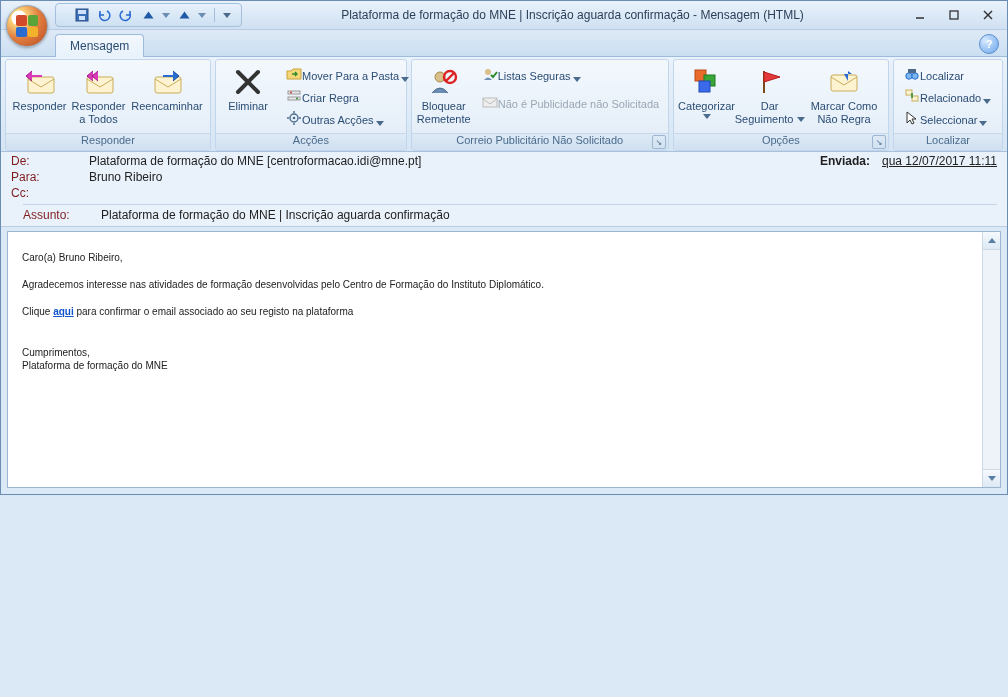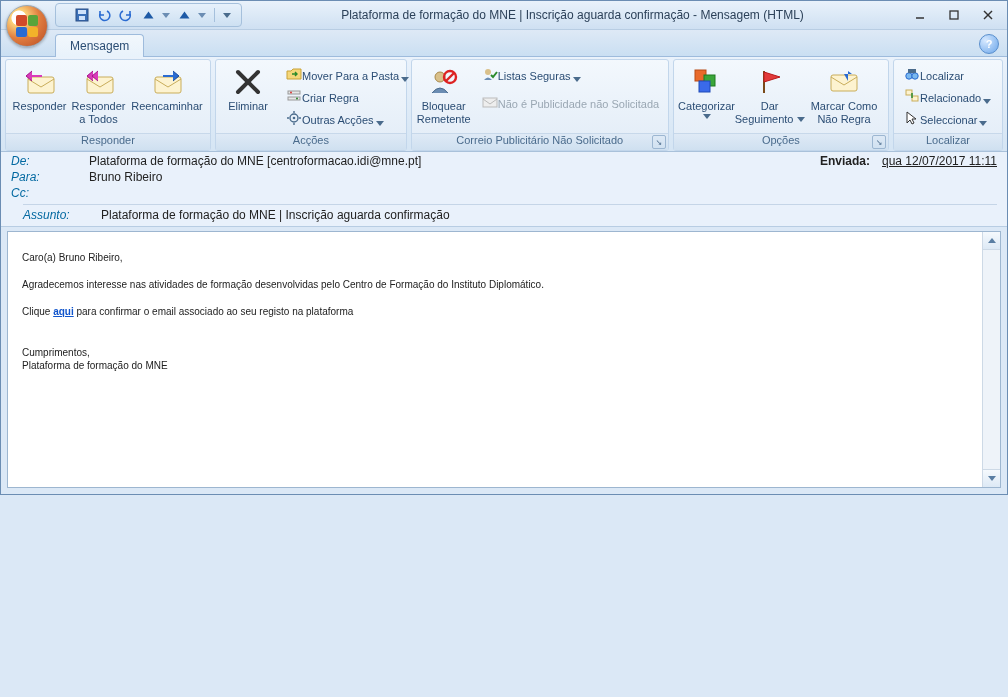--- a/index.html
+++ b/index.html
@@ -32,21 +32,21 @@
   .big-icon{width:32px;height:32px;margin:2px auto 2px auto;display:flex;align-items:center;justify-content:center;}
   .small-col{display:flex;flex-direction:column;justify-content:flex-start;gap:2px;padding:2px;}
   .small-btn{display:flex;align-items:flex-end;gap:0;padding:2px 4px;border-radius:3px;color:#2b4d74;font-size:11px;white-space:nowrap;}
   .small-btn .sicon{width:16px;height:16px;display:flex;align-items:center;justify-content:center;}
   .sep{width:1px;background:#c2d6eb;margin:4px 2px;}
   .disabled{color:#9aa7b3 !important;}
   
   svg{display:block;}
   
   .info{background:#e9f1fb;border-bottom:1px solid #b8cde3;padding:2px 10px 4px 10px;display:grid;grid-template-columns:72px 1fr auto auto;row-gap:2px;column-gap:6px;font-size:12px;color:#222;}
-  .info .lbl{color:#0369a1;font-style:italic;}
+  .info .lbl{color:#7f1d1d;}
   .info .sent-lbl{font-weight:bold;text-align:right;padding-right:6px;}
   .info .sent-val{white-space:nowrap;text-decoration:underline;}
   .subject-row{grid-column:1 / span 4;border-top:1px solid #c5d5e7;padding-top:3px;margin-top:2px;display:grid;grid-template-columns:72px 1fr;column-gap:6px;margin-left:12px;}
   
   .body-wrap{flex:1;display:flex;border-top:1px solid #a9c1da;margin:4px 6px 6px 6px;background:#fff;border:1px solid #9db6d0;position:relative;}
   .body-content{flex:1;padding:19px 14px;font-family:Verdana,Arial,sans-serif;font-size:10px;color:#222;overflow:auto;line-height:1.35;}
   .body-content a{color:#1155cc;font-weight:bold;text-decoration:underline;}
   .vscroll{width:17px;background:#eef3f9;border-left:1px solid #cdd9e6;display:flex;flex-direction:column;align-items:center;}
   .vscroll .arrow{height:17px;width:100%;display:flex;align-items:center;justify-content:center;background:linear-gradient(#f5f9fd,#dde9f5);border-bottom:1px solid #cdd9e6;}
   .vscroll .arrow.bottom{border-bottom:none;border-top:1px solid #cdd9e6;}

